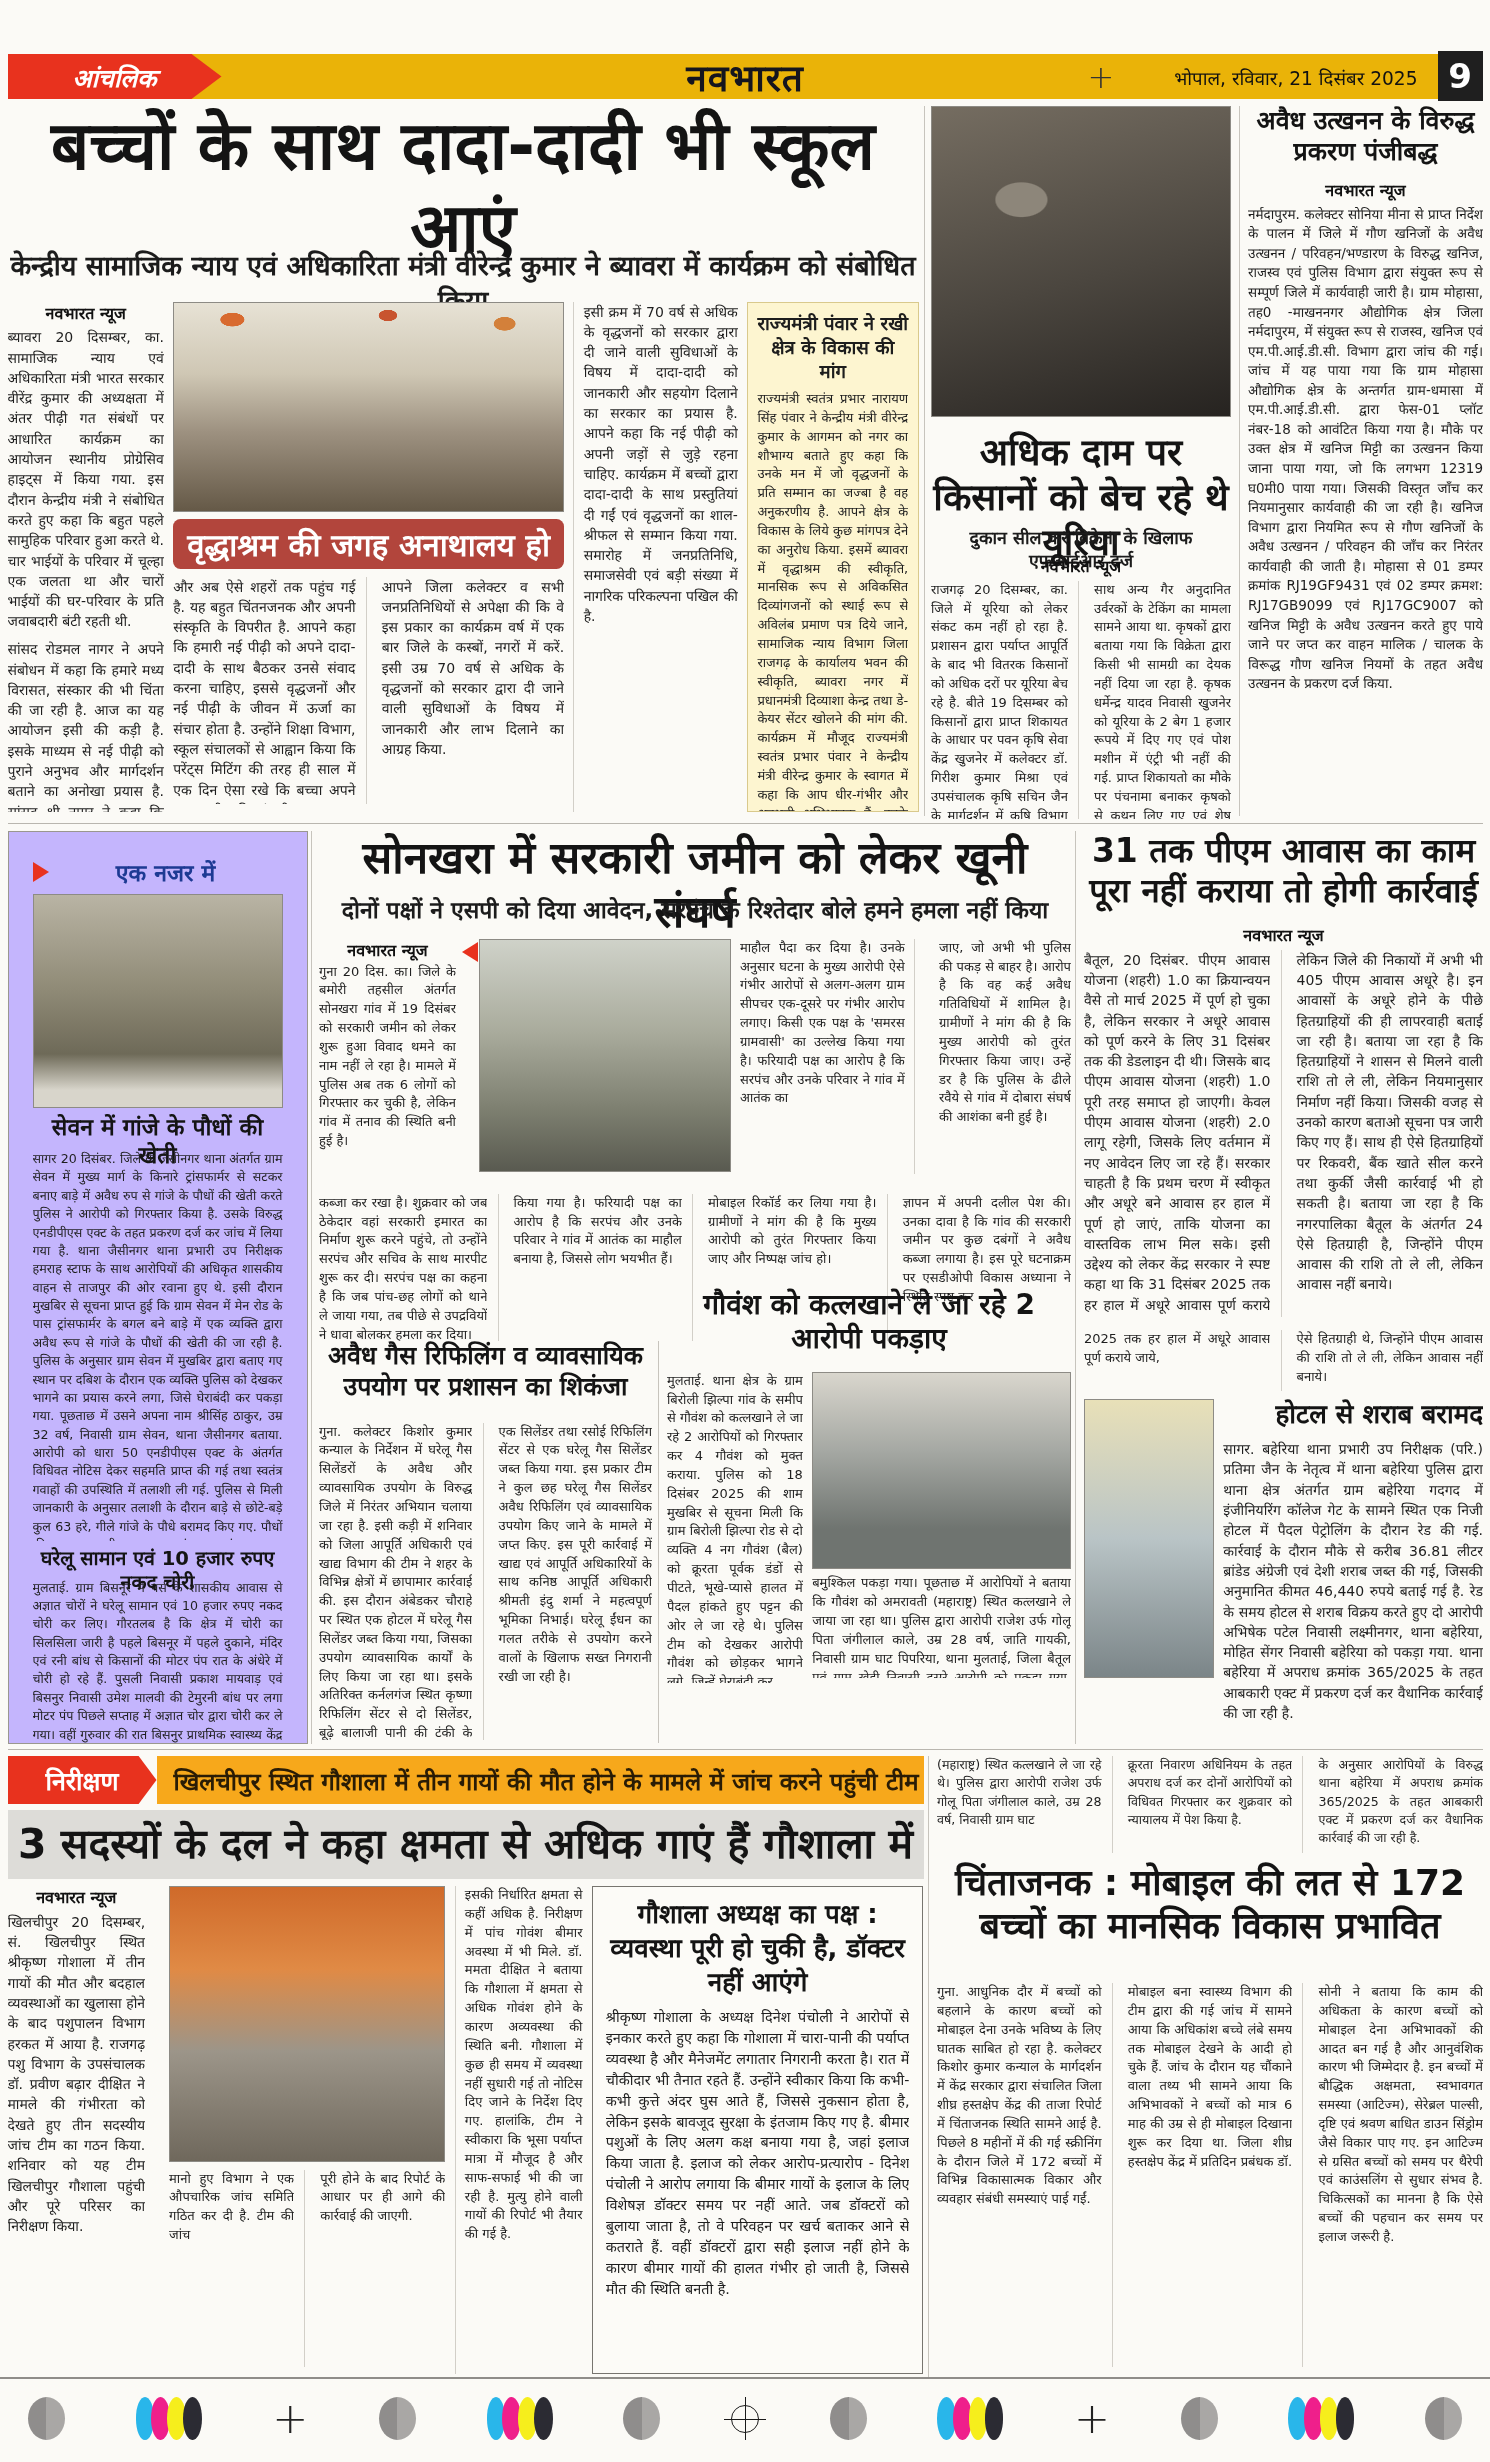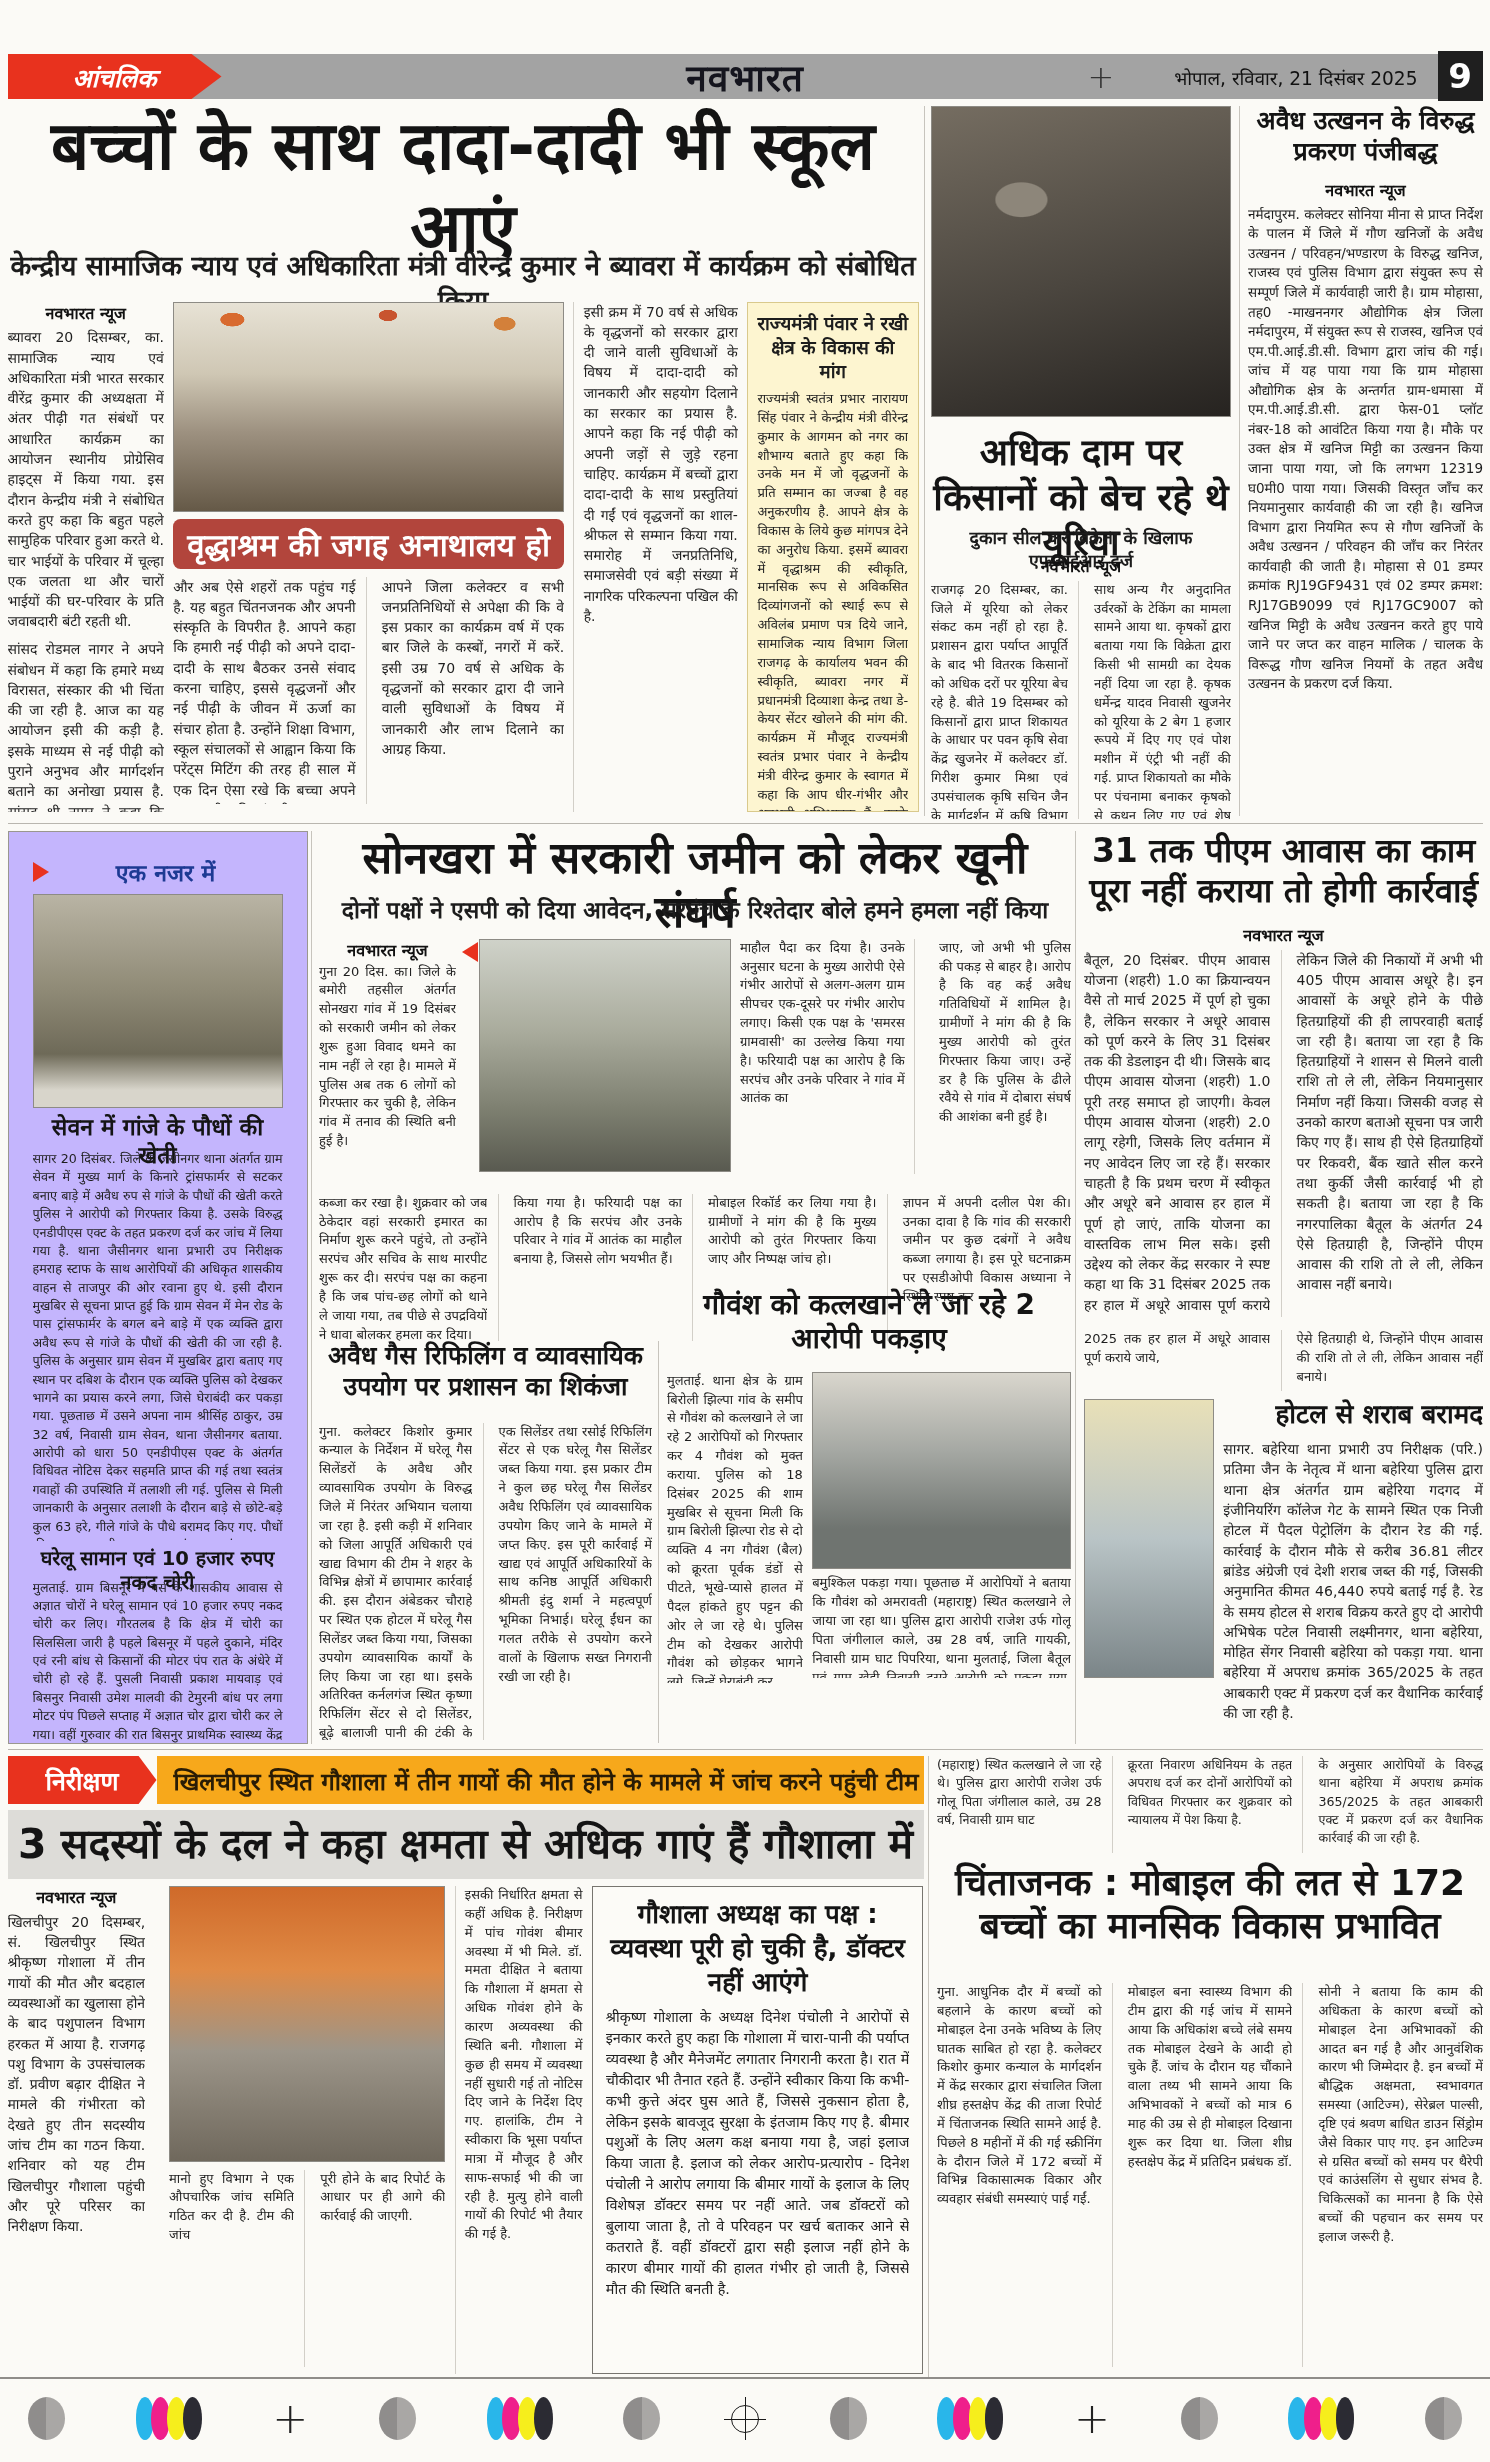--- a/index.html
+++ b/index.html
@@ -3,21 +3,21 @@
 <meta charset="utf-8">
 <style>
 *{margin:0;padding:0;box-sizing:border-box}
 html,body{background:#e9e8e4}
 body{font-family:"DejaVu Sans","Liberation Sans",sans-serif;color:#1d1d1d}
 .page{position:relative;width:1490px;height:2462px;margin:0 auto;background:#fbfaf6;overflow:hidden}
 .abs{position:absolute}
 .hrule{position:absolute;height:0.9px;background:#b9b6af}
 .vline{position:absolute;width:0.9px;background:#c7c4bd}
 
-.hdrbar{position:absolute;left:7.5px;right:7.5px;top:54px;height:45px;background:#a3a3a3;display:flex;align-items:center}
+.hdrbar{position:absolute;left:7.5px;right:7.5px;top:54px;height:45px;background:#eab308;display:flex;align-items:center}
 .seclabel{height:45px;width:214px;background:#e8321e;color:#fff;display:flex;align-items:center;justify-content:center;font-size:25px;font-weight:800;font-style:italic;clip-path:polygon(0 0,86% 0,100% 50%,86% 100%,0 100%)}
 .masthead{position:absolute;left:0;right:0;text-align:center;font-size:37px;font-weight:800;color:#15151e;letter-spacing:0.9px}
 .hdrplus{position:absolute;left:1080px;top:3.7px;font-size:32px;font-weight:200;color:#333}
 .hdrdate{position:absolute;right:65px;top:11.2px;font-size:18.6px;font-weight:400;color:#111}
 .pagenum{position:absolute;right:7.5px;top:51px;width:45px;height:50px;background:#1f1f1f;color:#fff;font-size:34px;font-weight:800;display:flex;align-items:center;justify-content:center}
 
 .hl{font-weight:800;color:#141414;text-align:center;line-height:1.22}
 .sub{font-weight:700;color:#1c1c1c;text-align:center;line-height:1.3}
 .byline{font-weight:800;text-align:center;font-size:16px;color:#111}
 .bt{font-size:14px;line-height:1.45;text-align:justify;color:#1e1e1e;overflow:hidden}

